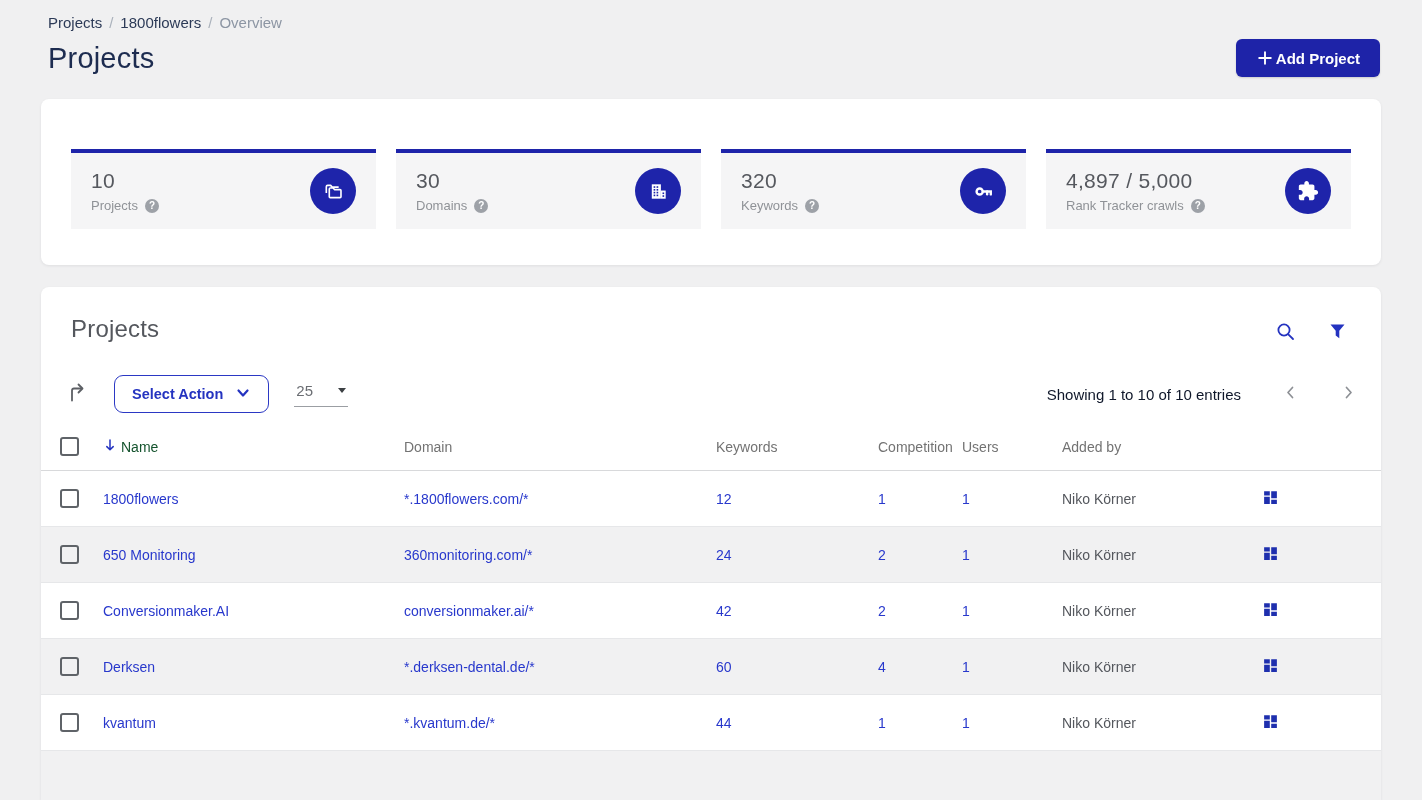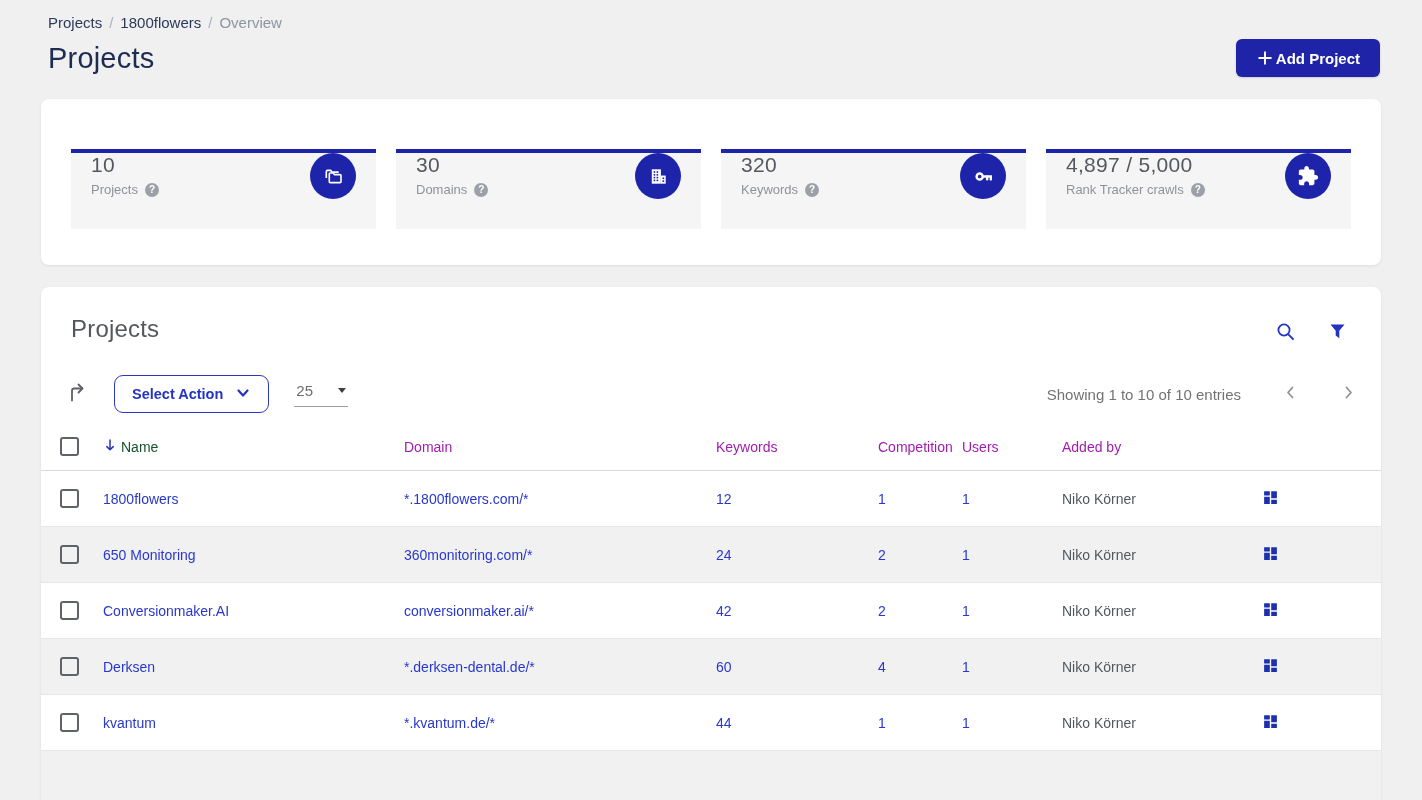--- a/index.html
+++ b/index.html
@@ -24,21 +24,21 @@
 
   
   .card { background:#fff; border-radius:8px; box-shadow:0 1px 3px rgba(20,20,40,.08);
           margin-top:22px; }
   .card h2 { font-size:24px; font-weight:400; color:#54575d; letter-spacing:.2px; }
 
   
   .my-projects { padding:28px 30px 36px; }
   .stats { display:grid; grid-template-columns:repeat(4,1fr); gap:20px; margin-top:22px; }
   .stat { border-top:4px solid #1e24aa; background:#f5f5f6; height:80px;
-          display:flex; padding:0 20px; }
+          display:flex; align-items:center; padding:0 20px; }
   .stat-num { font-size:21px; color:#55585e; letter-spacing:.3px; }
   .stat-label { display:flex; align-items:center; gap:7px; margin-top:5px;
                 font-size:13px; color:#8f9297; }
   .help { width:14px; height:14px; border-radius:50%; background:#9da1a7; color:#fff;
           font-size:10px; font-weight:700; display:flex; align-items:center;
           justify-content:center; cursor:pointer; }
   .stat-circle { margin-left:auto; width:46px; height:46px; border-radius:50%;
                  background:#1e24aa; display:flex; align-items:center; justify-content:center; }
 
   
@@ -53,27 +53,27 @@
   .select-action { display:flex; align-items:center; gap:12px; margin-left:25px;
                    height:38px; padding:0 17px; background:#fff; border:1px solid #2b38c4;
                    border-radius:9px; color:#2433c0; font-size:14.5px; font-weight:700;
                    cursor:pointer; font-family:"Liberation Sans", sans-serif; }
   .page-size { display:flex; align-items:center; justify-content:space-between;
                margin-left:25px; width:54px; padding:0 2px 7px 2px;
                border-bottom:1px solid #9b9ea3; font-size:15px; color:#6b6e73;
                cursor:pointer; }
   .caret-down { width:0; height:0; border-left:4px solid transparent;
                 border-right:4px solid transparent; border-top:5px solid #3c4043; }
-  .showing { margin-left:auto; font-size:15px; color:#737373; }
+  .showing { margin-left:auto; font-size:15px; color:#0f172a; }
   .pager { background:none; border:none; cursor:pointer; padding:0; margin-left:41px; }
 
   
   table { width:100%; border-collapse:collapse; margin-top:24px; table-layout:fixed;
           font-size:14px; }
-  th { text-align:left; font-weight:400; color:#a21caf; padding:0 0 14px 0; cursor:pointer; }
+  th { text-align:left; font-weight:400; color:#737373; padding:0 0 14px 0; cursor:pointer; }
   th.sorted { color:#14532d; }
   th .sort-wrap { display:flex; align-items:center; gap:4px; }
   thead tr { border-bottom:1px solid #d8d9db; }
   tbody tr { border-bottom:1px solid #e6e7e9; height:56px; }
   tbody tr:nth-child(even) { background:#f1f1f2; }
   td { padding:0; color:#54575d; }
   td.first, th.first { padding-left:19px; }
   a.cell-link { color:#2838cc; text-decoration:none; cursor:pointer; }
   .checkbox { width:19px; height:19px; border:2px solid #5f6368; border-radius:3px;
               background:transparent; cursor:pointer; }

